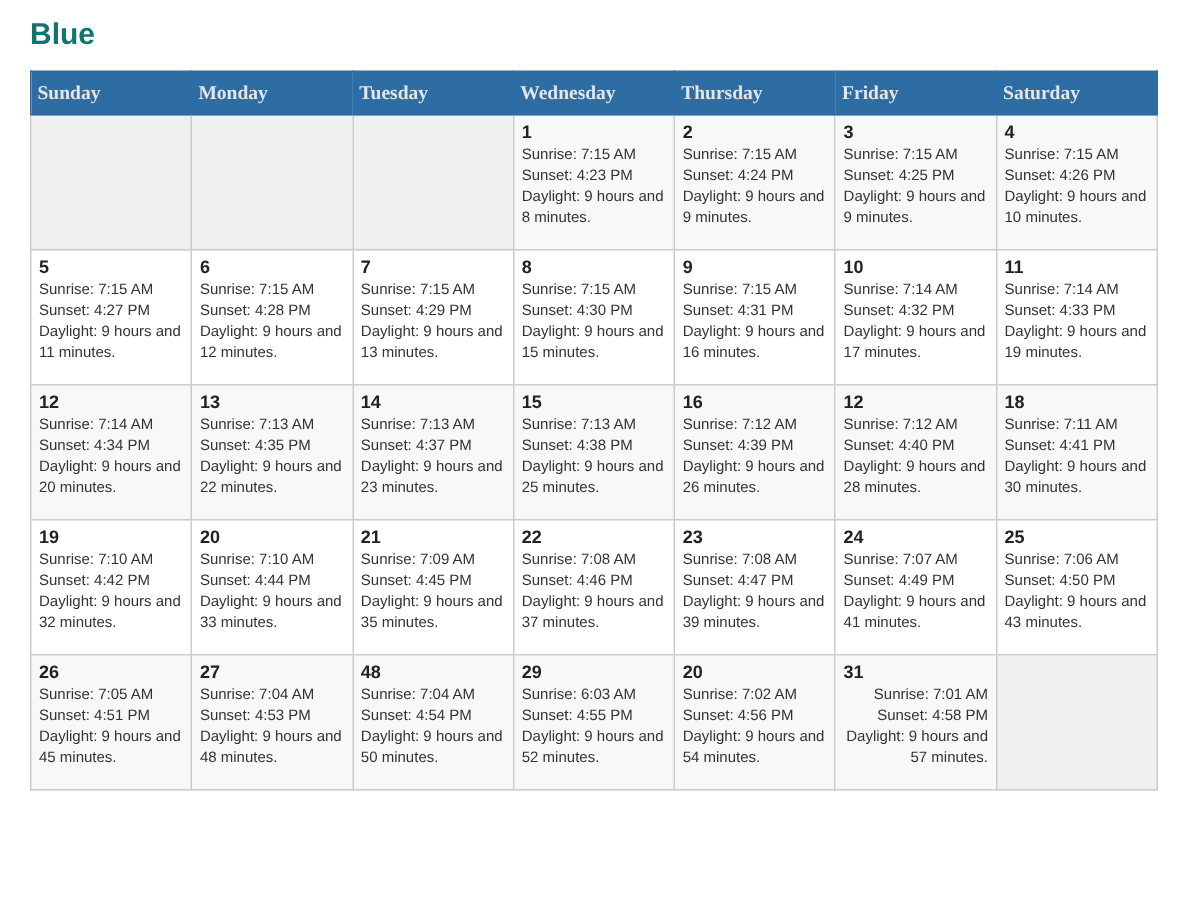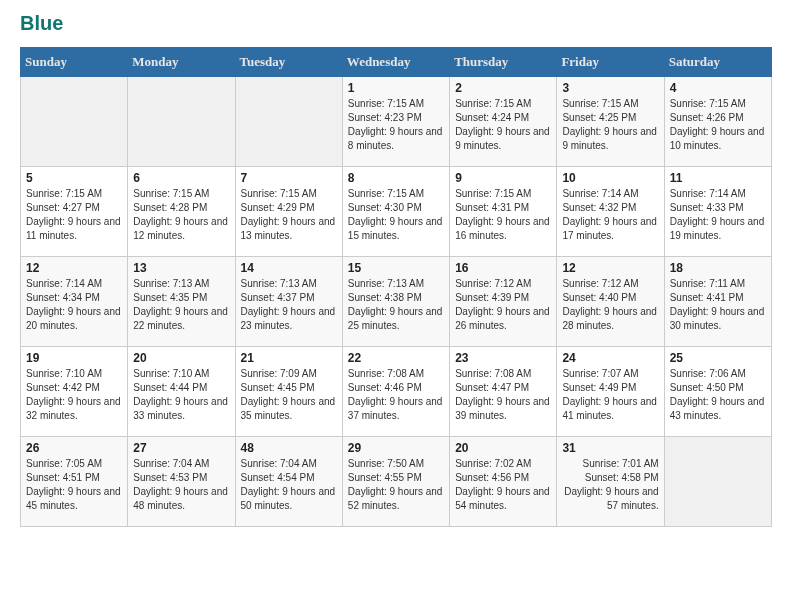--- a/index.html
+++ b/index.html
@@ -283,21 +283,21 @@
 Daylight: 9 hours and 48 minutes.</div>
         </td>
         <td>
           <span class="day-num">48</span>
           <div class="day-info" style="white-space: pre-line;">Sunrise: 7:04 AM
 Sunset: 4:54 PM
 Daylight: 9 hours and 50 minutes.</div>
         </td>
         <td>
           <span class="day-num">29</span>
-          <div class="day-info" style="white-space: pre-line;">Sunrise: 7:50 AM
+          <div class="day-info" style="white-space: pre-line;">Sunrise: 6:03 AM
 Sunset: 4:55 PM
 Daylight: 9 hours and 52 minutes.</div>
         </td>
         <td>
           <span class="day-num">20</span>
           <div class="day-info" style="white-space: pre-line;">Sunrise: 7:02 AM
 Sunset: 4:56 PM
 Daylight: 9 hours and 54 minutes.</div>
         </td>
         <td>

